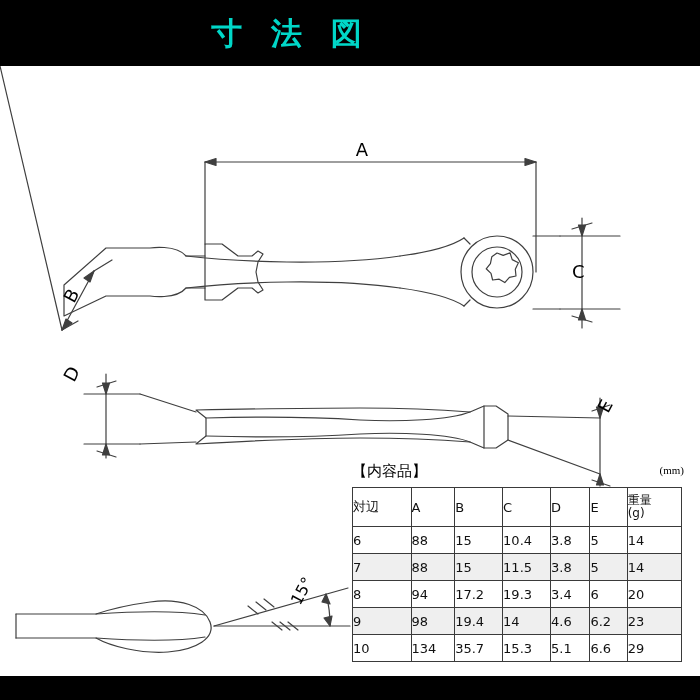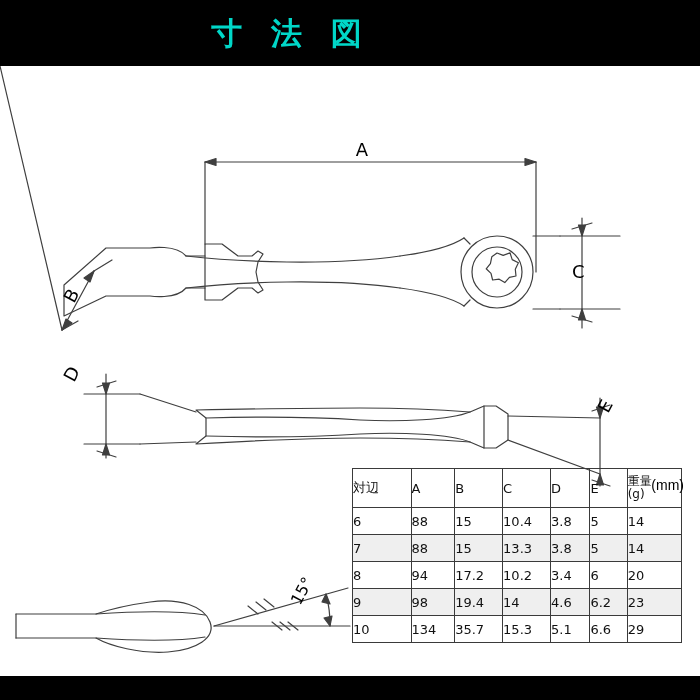--- a/index.html
+++ b/index.html
@@ -62,24 +62,23 @@
   #parts-title {
     font-size: 15px;
     color: #000;
     font-family: "DejaVu Sans", sans-serif;
     letter-spacing: 0px;
   }
   #mm-label {
     position: absolute;
     right: 4px;
     top: 2px;
-    font-size: 14px;
+    font-size: 11px;
     color: #000;
-    font-family: Liberation Sans, sans-serif;
-    margin-top: 13px;
+    font-family: Liberation Serif, serif;
   }
   #parts-table {
     margin-top: 6px;
     border-collapse: collapse;
     width: 330px;
     font-family: "DejaVu Sans", sans-serif;
   }
   #parts-table th, #parts-table td {
     border: 1px solid #3a3a3a;
     text-align: left;
@@ -235,20 +234,21 @@
 
     <text x="362" y="90" text-anchor="middle" font-size="18" font-family="DejaVu Sans, sans-serif" fill="#000">A</text>
     <text x="74" y="238" font-size="18" font-family="DejaVu Sans, sans-serif" fill="#000" transform="rotate(-62 74 238)">B</text>
     <text x="572" y="212" font-size="18" font-family="DejaVu Sans, sans-serif" fill="#000">C</text>
     <text x="74" y="317" font-size="18" font-family="DejaVu Sans, sans-serif" fill="#000" transform="rotate(-62 74 317)">D</text>
     <text x="608" y="348" font-size="18" font-family="DejaVu Sans, sans-serif" fill="#000" transform="rotate(-62 608 348)">E</text>
     <text x="300" y="540" font-size="16" font-family="DejaVu Sans, sans-serif" fill="#000" transform="rotate(-62 300 540)">15°</text>
   </svg>
 
   <div id="parts-block">
+    <div id="parts-title">【内容品】</div>
     <div id="mm-label">(mm)</div>
     <table id="parts-table">
       <thead>
         <tr>
           <th class="col-head">対辺</th>
           <th class="col-a">A</th>
           <th class="col-b">B</th>
           <th class="col-c">C</th>
           <th class="col-d">D</th>
           <th class="col-e">E</th>
@@ -267,30 +267,30 @@
           <td>15</td>
           <td>10.4</td>
           <td>3.8</td>
           <td>5</td>
           <td>14</td>
         </tr>
         <tr class="alt">
           <td>7</td>
           <td>88</td>
           <td>15</td>
-          <td>13.3</td>
+          <td>11.5</td>
           <td>3.8</td>
           <td>5</td>
           <td>14</td>
         </tr>
         <tr>
           <td>8</td>
           <td>94</td>
           <td>17.2</td>
-          <td>10.2</td>
+          <td>19.3</td>
           <td>3.4</td>
           <td>6</td>
           <td>20</td>
         </tr>
         <tr class="alt">
           <td>9</td>
           <td>98</td>
           <td>19.4</td>
           <td>14</td>
           <td>4.6</td>

